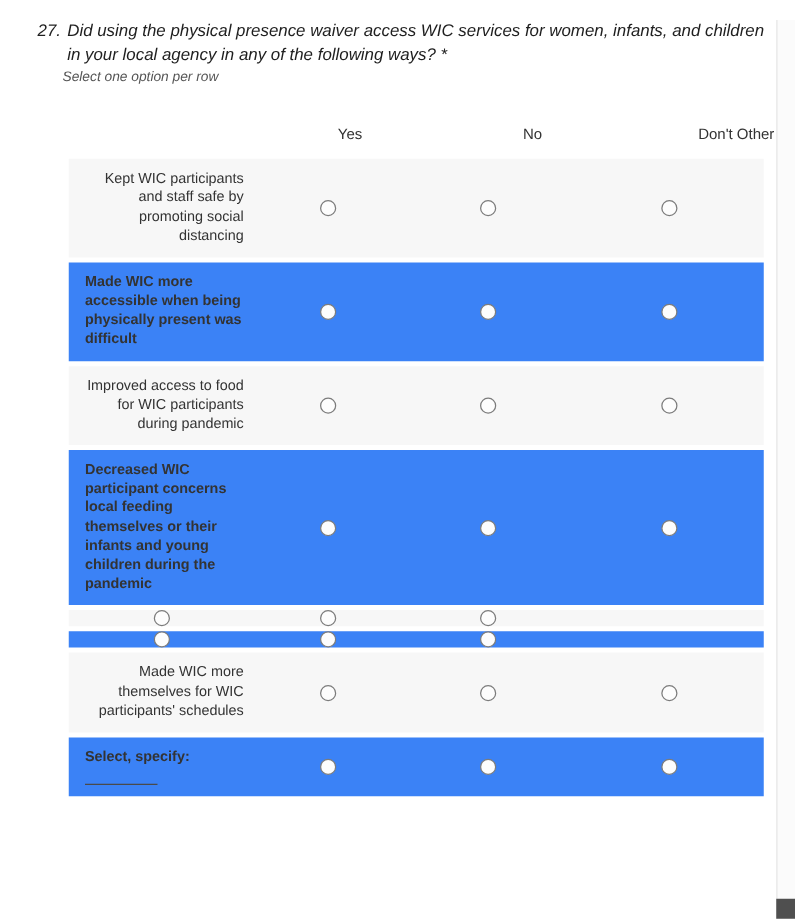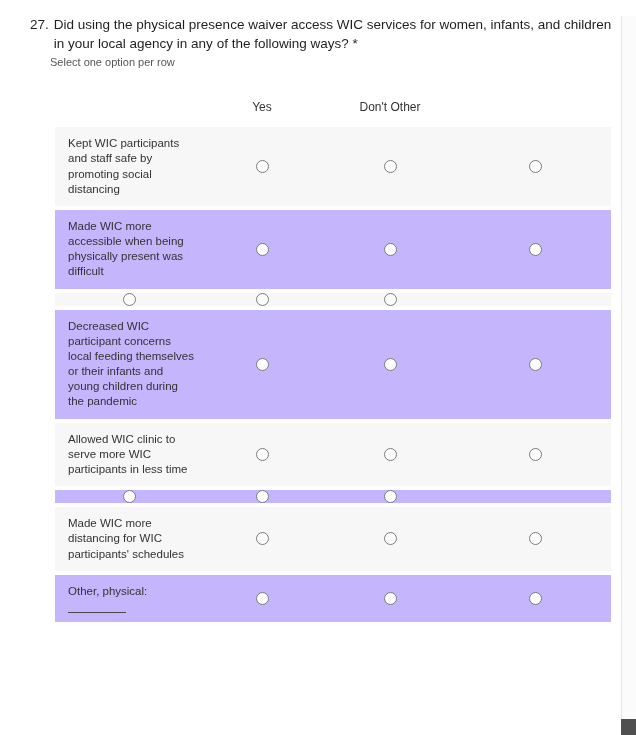--- a/index.html
+++ b/index.html
@@ -11,46 +11,48 @@
   }
   .page { position: relative; width: 636px; height: 735px; background: #fff; }
 
   
   .question {
     display: flex;
     margin: 16px 22px 3px 30px;
     font-size: 13.5px;
     color: #1f1f1f;
     line-height: 1.38;
+    font-style: italic;
   }
   .qnum { flex: 0 0 auto; margin-right: 5px; }
   .qtext { flex: 1 1 auto; }
   .required { color: #1f1f1f; }
   .instruction {
     margin: 2px 0 0 50px;
     font-size: 11px;
+    font-style: italic;
     color: #555555;
   }
 
   
   .matrix { margin: 28px 0 0 55px; width: 556px; }
   .mrow {
     display: grid;
     grid-template-columns: 148px 118px 138px 152px;
   }
-  .header-row { margin-bottom: 9px; }
+  .header-row { margin-bottom: 9px; gap: 18px; }
   .header-cell {
     text-align: center;
     font-size: 12px;
     color: #333333;
     padding: 4px 0;
   }
   .body-row { margin-bottom: 4px; align-items: center; }
-  .shade-light { background: #f7f7f7; }
-  .shade-dark  { background: #c4b5fd; }
+  .shade-light { background: #f7f7f7; text-align: right; }
+  .shade-dark  { background: #3b82f6; font-weight: bold; }
   .label-cell {
     font-size: 11.5px;
     color: #333333;
     line-height: 1.32;
     padding: 9px 8px 9px 13px;
   }
   .opt-cell { display: flex; align-items: center; justify-content: center; }
   .radio {
     width: 13px; height: 13px;
     border: 1px solid #7c7c7c;
@@ -92,20 +94,21 @@
     <span class="qnum">27.</span>
     <span class="qtext"><span>Did using the physical presence waiver access WIC services for women, infants, and children in your local agency in any of the following ways?</span> <span class="required">*</span></span>
   </div>
   <div class="instruction">Select one option per row</div>
 
   <div class="matrix">
 
     <div class="mrow header-row">
       <div class="header-cell"></div>
       <div class="header-cell">Yes</div>
+      <div class="header-cell">No</div>
       <div class="header-cell">Don't Other</div>
     </div>
 
     <div class="mrow body-row shade-light">
       <div class="label-cell">Kept WIC participants and staff safe by promoting social distancing</div>
       <div class="opt-cell">
           <span class="radio"></span>
         </div>
       <div class="opt-cell">
           <span class="radio"></span>
@@ -122,20 +125,21 @@
         </div>
       <div class="opt-cell">
           <span class="radio"></span>
         </div>
       <div class="opt-cell">
           <span class="radio"></span>
         </div>
     </div>
 
     <div class="mrow body-row shade-light">
+      <div class="label-cell">Improved access to food for WIC participants during pandemic</div>
       <div class="opt-cell">
           <span class="radio"></span>
         </div>
       <div class="opt-cell">
           <span class="radio"></span>
         </div>
       <div class="opt-cell">
           <span class="radio"></span>
         </div>
     </div>
@@ -147,60 +151,59 @@
         </div>
       <div class="opt-cell">
           <span class="radio"></span>
         </div>
       <div class="opt-cell">
           <span class="radio"></span>
         </div>
     </div>
 
     <div class="mrow body-row shade-light">
-      <div class="label-cell">Allowed WIC clinic to serve more WIC participants in less time</div>
-      <div class="opt-cell">
-          <span class="radio"></span>
-        </div>
-      <div class="opt-cell">
-          <span class="radio"></span>
-        </div>
-      <div class="opt-cell">
-          <span class="radio"></span>
-        </div>
-    </div>
-
-    <div class="mrow body-row shade-dark">
-      <div class="opt-cell">
-          <span class="radio"></span>
-        </div>
-      <div class="opt-cell">
-          <span class="radio"></span>
-        </div>
-      <div class="opt-cell">
-          <span class="radio"></span>
-        </div>
-    </div>
-
-    <div class="mrow body-row shade-light">
-      <div class="label-cell">Made WIC more distancing for WIC participants' schedules</div>
+      <div class="opt-cell">
+          <span class="radio"></span>
+        </div>
+      <div class="opt-cell">
+          <span class="radio"></span>
+        </div>
+      <div class="opt-cell">
+          <span class="radio"></span>
+        </div>
+    </div>
+
+    <div class="mrow body-row shade-dark">
+      <div class="opt-cell">
+          <span class="radio"></span>
+        </div>
+      <div class="opt-cell">
+          <span class="radio"></span>
+        </div>
+      <div class="opt-cell">
+          <span class="radio"></span>
+        </div>
+    </div>
+
+    <div class="mrow body-row shade-light">
+      <div class="label-cell">Made WIC more themselves for WIC participants' schedules</div>
       <div class="opt-cell">
           <span class="radio"></span>
         </div>
       <div class="opt-cell">
           <span class="radio"></span>
         </div>
       <div class="opt-cell">
           <span class="radio"></span>
         </div>
     </div>
 
     <div class="mrow body-row shade-dark">
       <div class="label-cell">
-        <span>Other, physical:</span>
+        <span>Select, specify:</span>
         <div class="other-line"></div>
       </div>
       <div class="opt-cell">
           <span class="radio"></span>
         </div>
       <div class="opt-cell">
           <span class="radio"></span>
         </div>
       <div class="opt-cell">
           <span class="radio"></span>

